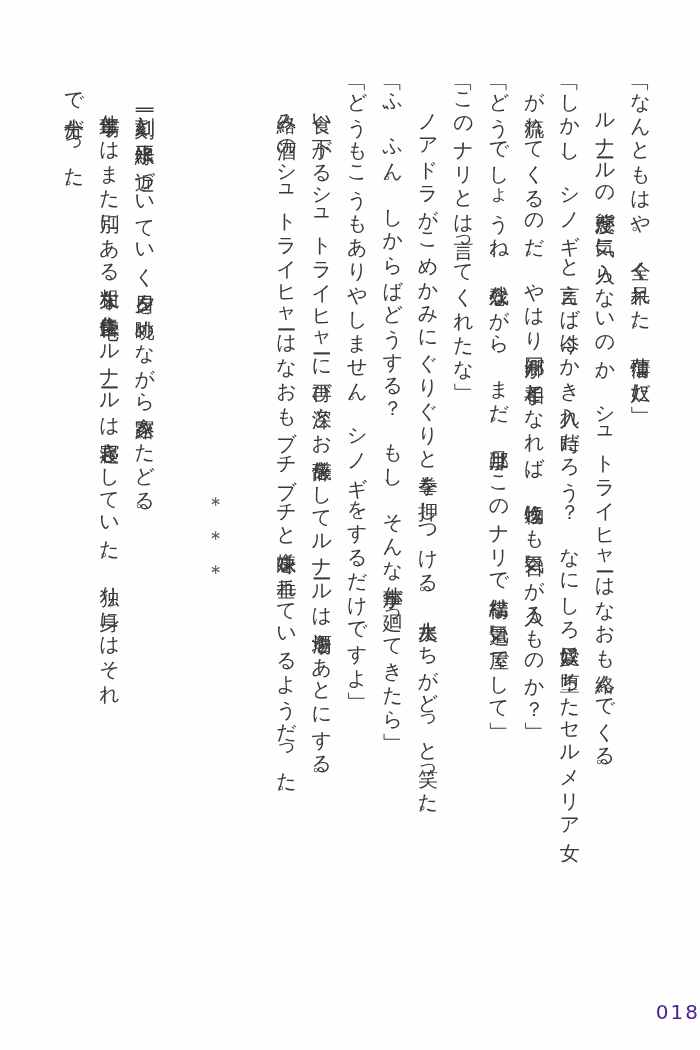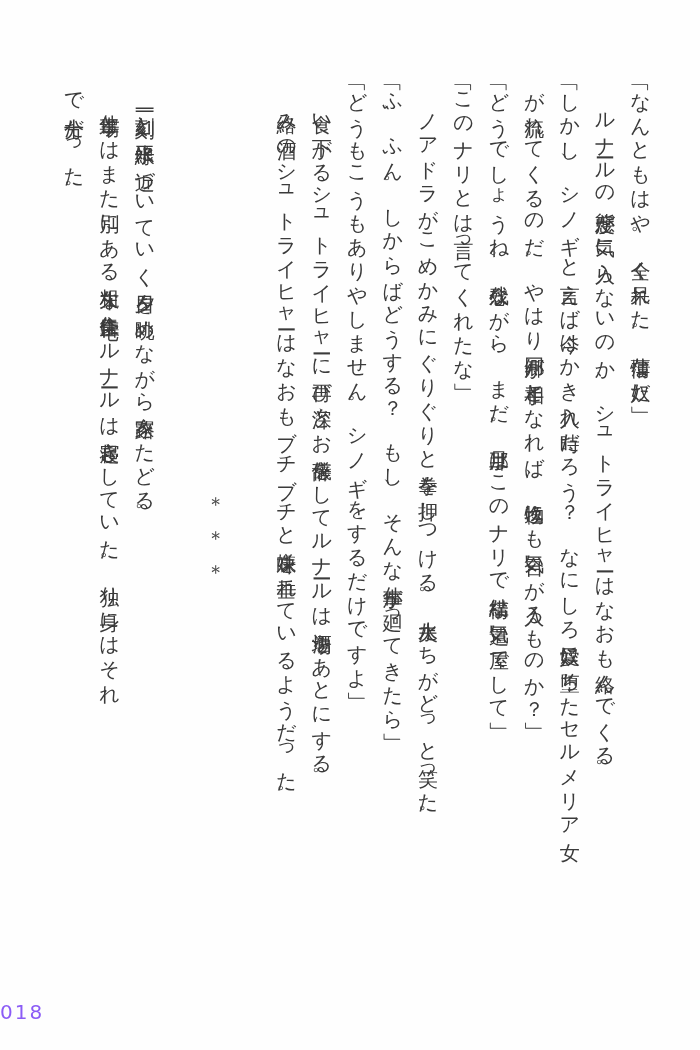--- a/index.html
+++ b/index.html
@@ -44,25 +44,25 @@
     padding-top: 405px;
     letter-spacing: 14px;
     font-size: 20px;
     color: #4a4a4a;
   }
   .page-number {
     position: absolute;
     left: 0;
     right: 0;
     top: 1000px;
-    text-align: left;
+    text-align: right;
     font-family: "DejaVu Sans", "Liberation Sans", sans-serif;
     font-size: 20px;
     letter-spacing: 2px;
-    color: #8b5cf6;
+    color: #4c1d95;
   }
 </style>
 </head>
 <body>
 
 <div class="page">
 
   <div class="text-area">
     <div class="col">「なんともはや。全く呆れた。薄情な奴だ」</div>
     <div class="col indent">ルナールの態度が気に入らないのか、シュトライヒャーはなおも絡んでくる。</div>

